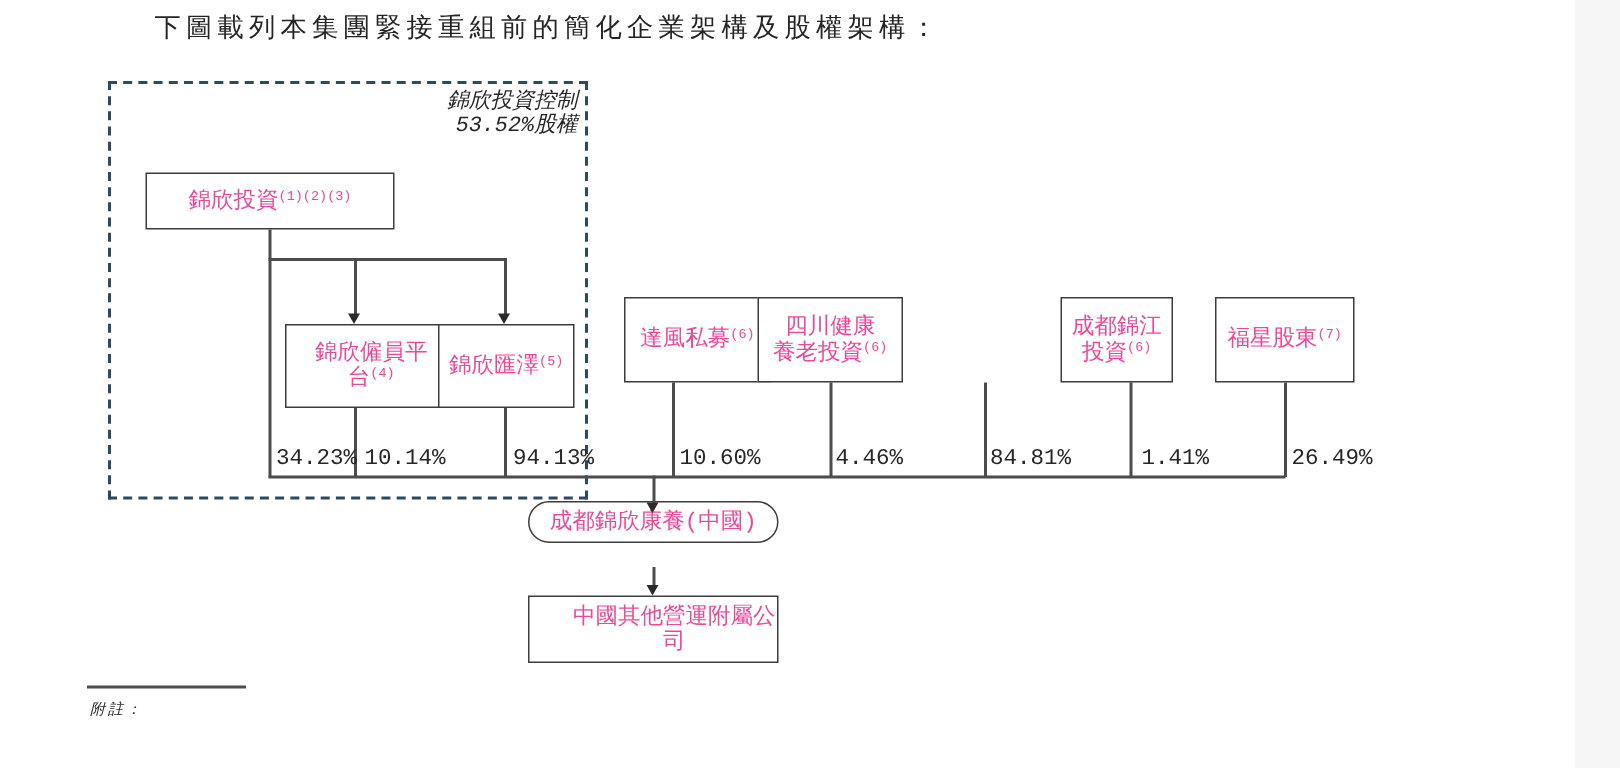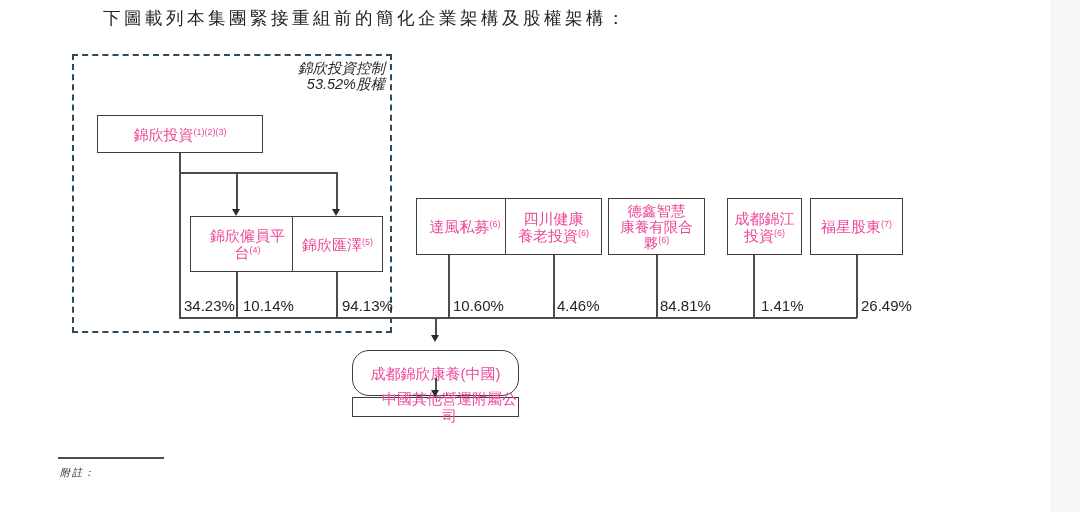--- a/index.html
+++ b/index.html
@@ -3,21 +3,21 @@
 <meta charset="utf-8">
 <style>
   * { margin: 0; padding: 0; box-sizing: border-box; }
   html, body { background: #ffffff; }
   .stage {
     position: relative;
     width: 1080px;
     height: 512px;
     background: #ffffff;
     overflow: hidden;
-    font-family: Liberation Sans, sans-serif;
+    font-family: Liberation Mono, monospace;
     color: #262626;
   }
   .right-strip {
     position: absolute;
     left: 1050px; top: 0; width: 30px; height: 512px;
     background: #f6f6f6;
   }
   .title {
     position: absolute;
     left: 103px; top: 6px;
@@ -125,40 +125,35 @@
 
   <div class="node" style="left:416px; top:198px; width:98px; height:57px;">
     <div><span>達風私募</span><sup>(6)</sup></div>
   </div>
 
   <div class="node" style="left:505px; top:198px; width:97px; height:57px;">
     <div>四川健康</div>
     <div><span>養老投資</span><sup>(6)</sup></div>
   </div>
 
-  <div class="node" style="left:608px; top:198px; width:97px; height:57px; line-height:16px; font-size:14.5px;">
-    <div>德鑫智慧</div>
-    <div>康養有限合</div>
-    <div><span>夥</span><sup>(6)</sup></div>
-  </div>
 
-  <div class="node" style="left:707px; top:198px; width:75px; height:57px;margin-left:20px;">
+  <div class="node" style="left:707px; top:198px; width:75px; height:57px;">
     <div>成都錦江</div>
     <div><span>投資</span><sup>(6)</sup></div>
   </div>
 
   <div class="node" style="left:810px; top:198px; width:93px; height:57px;">
     <div><span>福星股東</span><sup>(7)</sup></div>
   </div>
 
-  <div class="node" style="left:352px; top:350px; width:167px; height:46px;border-radius:17px;">
+  <div class="node" style="left:352px; top:334px; width:167px; height:28px;border-radius:17px;">
     <div>成都錦欣康養(中國)</div>
   </div>
 
-  <div class="node" style="left:352px; top:397px; width:167px; height:20px;padding-left:28px;">
+  <div class="node" style="left:352px; top:397px; width:167px; height:45px;padding-left:28px;">
     <div>中國其他營運附屬公司</div>
   </div>
 
   <div class="vline" style="left:179px; top:153px; height:165px;"></div>
   <div class="hline" style="left:179px; top:172px; width:158px;"></div>
   <div class="vline" style="left:236px; top:172px; height:38px;"></div>
   <div class="arrow-down" style="left:232px; top:209px;"></div>
   <div class="vline" style="left:336px; top:172px; height:38px;"></div>
   <div class="arrow-down" style="left:332px; top:209px;"></div>
   <div class="vline" style="left:236px; top:272px; height:46px;"></div>

